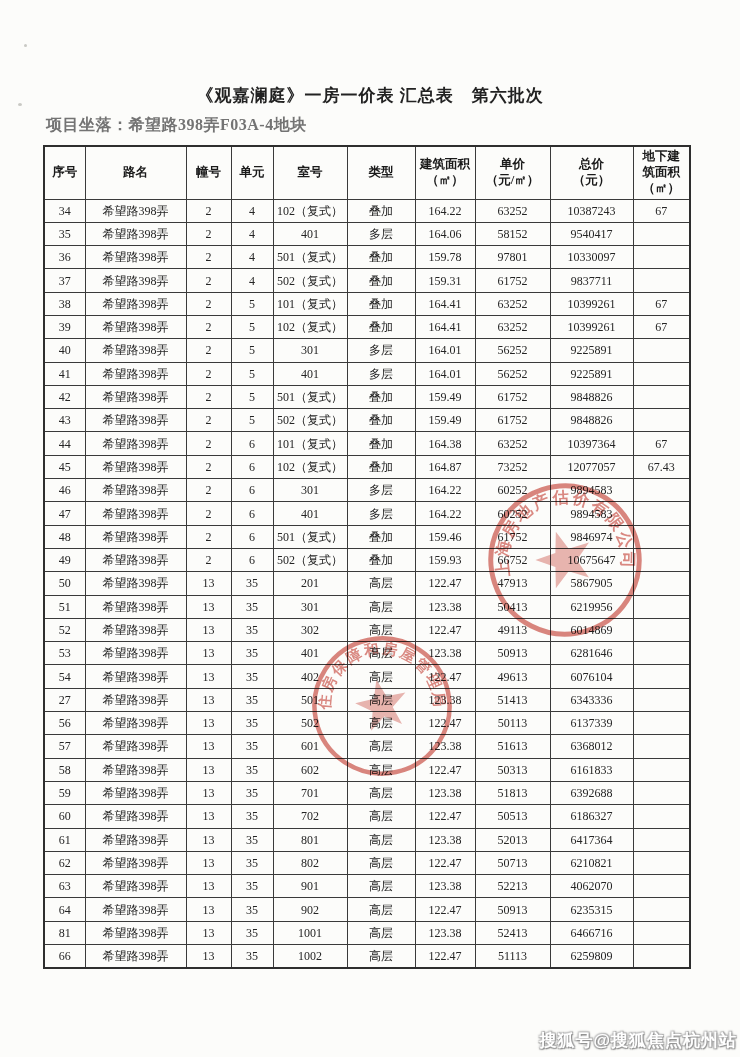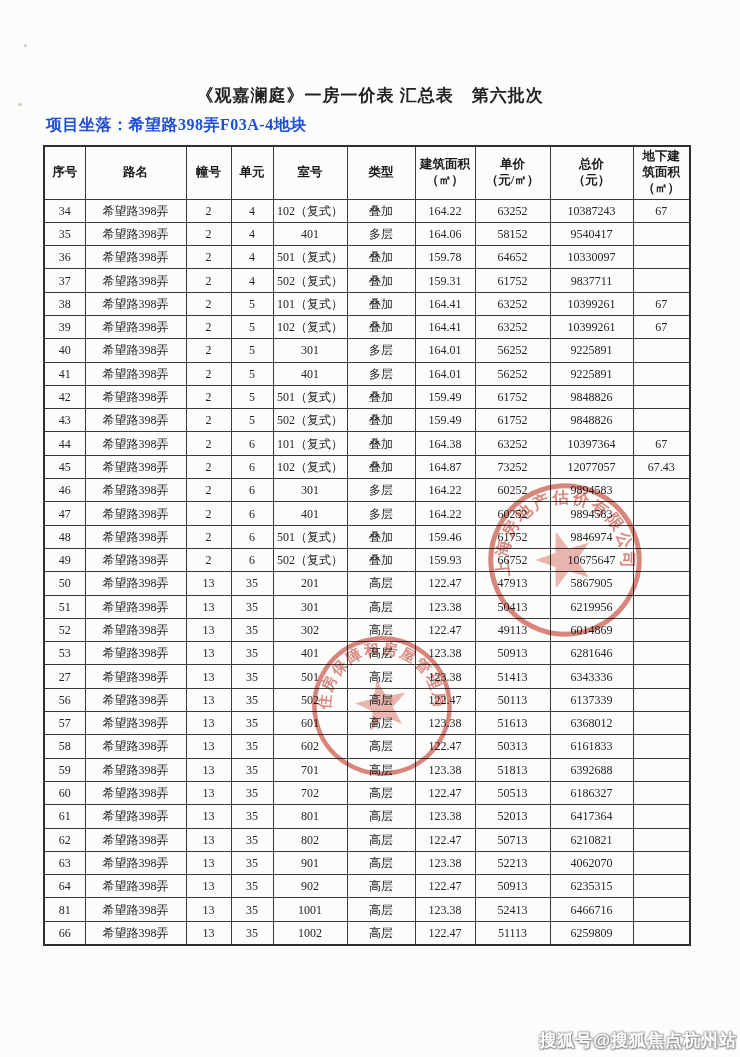--- a/index.html
+++ b/index.html
@@ -14,21 +14,21 @@
   }
   .doc-title {
     position:absolute; top:84px; left:0; width:740px;
     text-align:center;
     font-size:17px; font-weight:bold; letter-spacing:1px;
     color:#222;
   }
   .doc-location {
     position:absolute; top:115px; left:46px;
     font-size:16px; font-weight:bold; letter-spacing:0.5px;
-    color:#1d4ed8;
+    color:#737373;
   }
   table.price-table {
     position:absolute; top:145px; left:43px;
     width:647px;
     border-collapse:collapse;
     table-layout:fixed;
     border:2px solid #2e2e2e;
   }
   .price-table th, .price-table td {
     border:1.4px solid #3a3a3a;
@@ -138,21 +138,21 @@
           <td></td>
         </tr>
         <tr>
           <td>36</td>
           <td>希望路398弄</td>
           <td>2</td>
           <td>4</td>
           <td>501（复式）</td>
           <td>叠加</td>
           <td>159.78</td>
-          <td>64652</td>
+          <td>97801</td>
           <td>10330097</td>
           <td></td>
         </tr>
         <tr>
           <td>37</td>
           <td>希望路398弄</td>
           <td>2</td>
           <td>4</td>
           <td>502（复式）</td>
           <td>叠加</td>
@@ -344,20 +344,32 @@
         <tr>
           <td>53</td>
           <td>希望路398弄</td>
           <td>13</td>
           <td>35</td>
           <td>401</td>
           <td>高层</td>
           <td>123.38</td>
           <td>50913</td>
           <td>6281646</td>
+          <td></td>
+        </tr>
+        <tr>
+          <td>54</td>
+          <td>希望路398弄</td>
+          <td>13</td>
+          <td>35</td>
+          <td>402</td>
+          <td>高层</td>
+          <td>122.47</td>
+          <td>49613</td>
+          <td>6076104</td>
           <td></td>
         </tr>
         <tr>
           <td>27</td>
           <td>希望路398弄</td>
           <td>13</td>
           <td>35</td>
           <td>501</td>
           <td>高层</td>
           <td>123.38</td>

